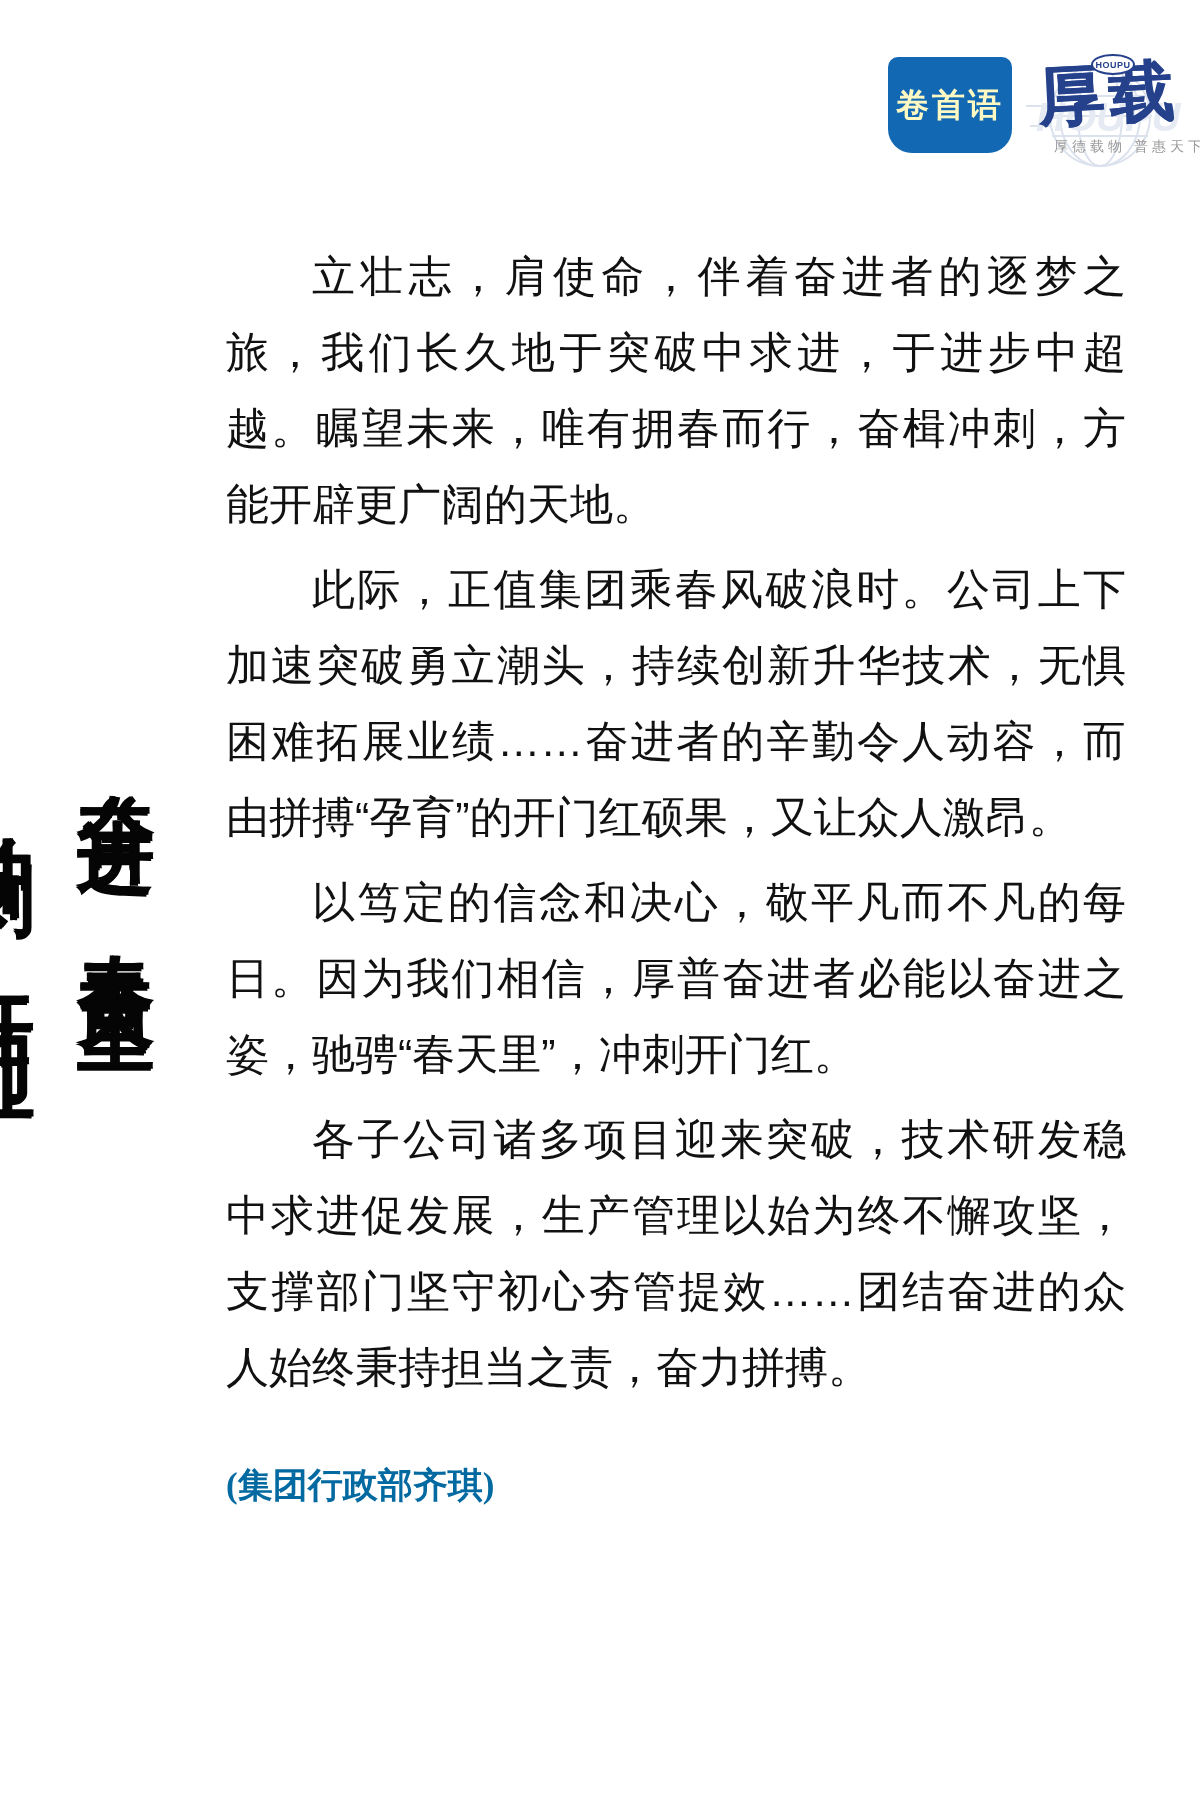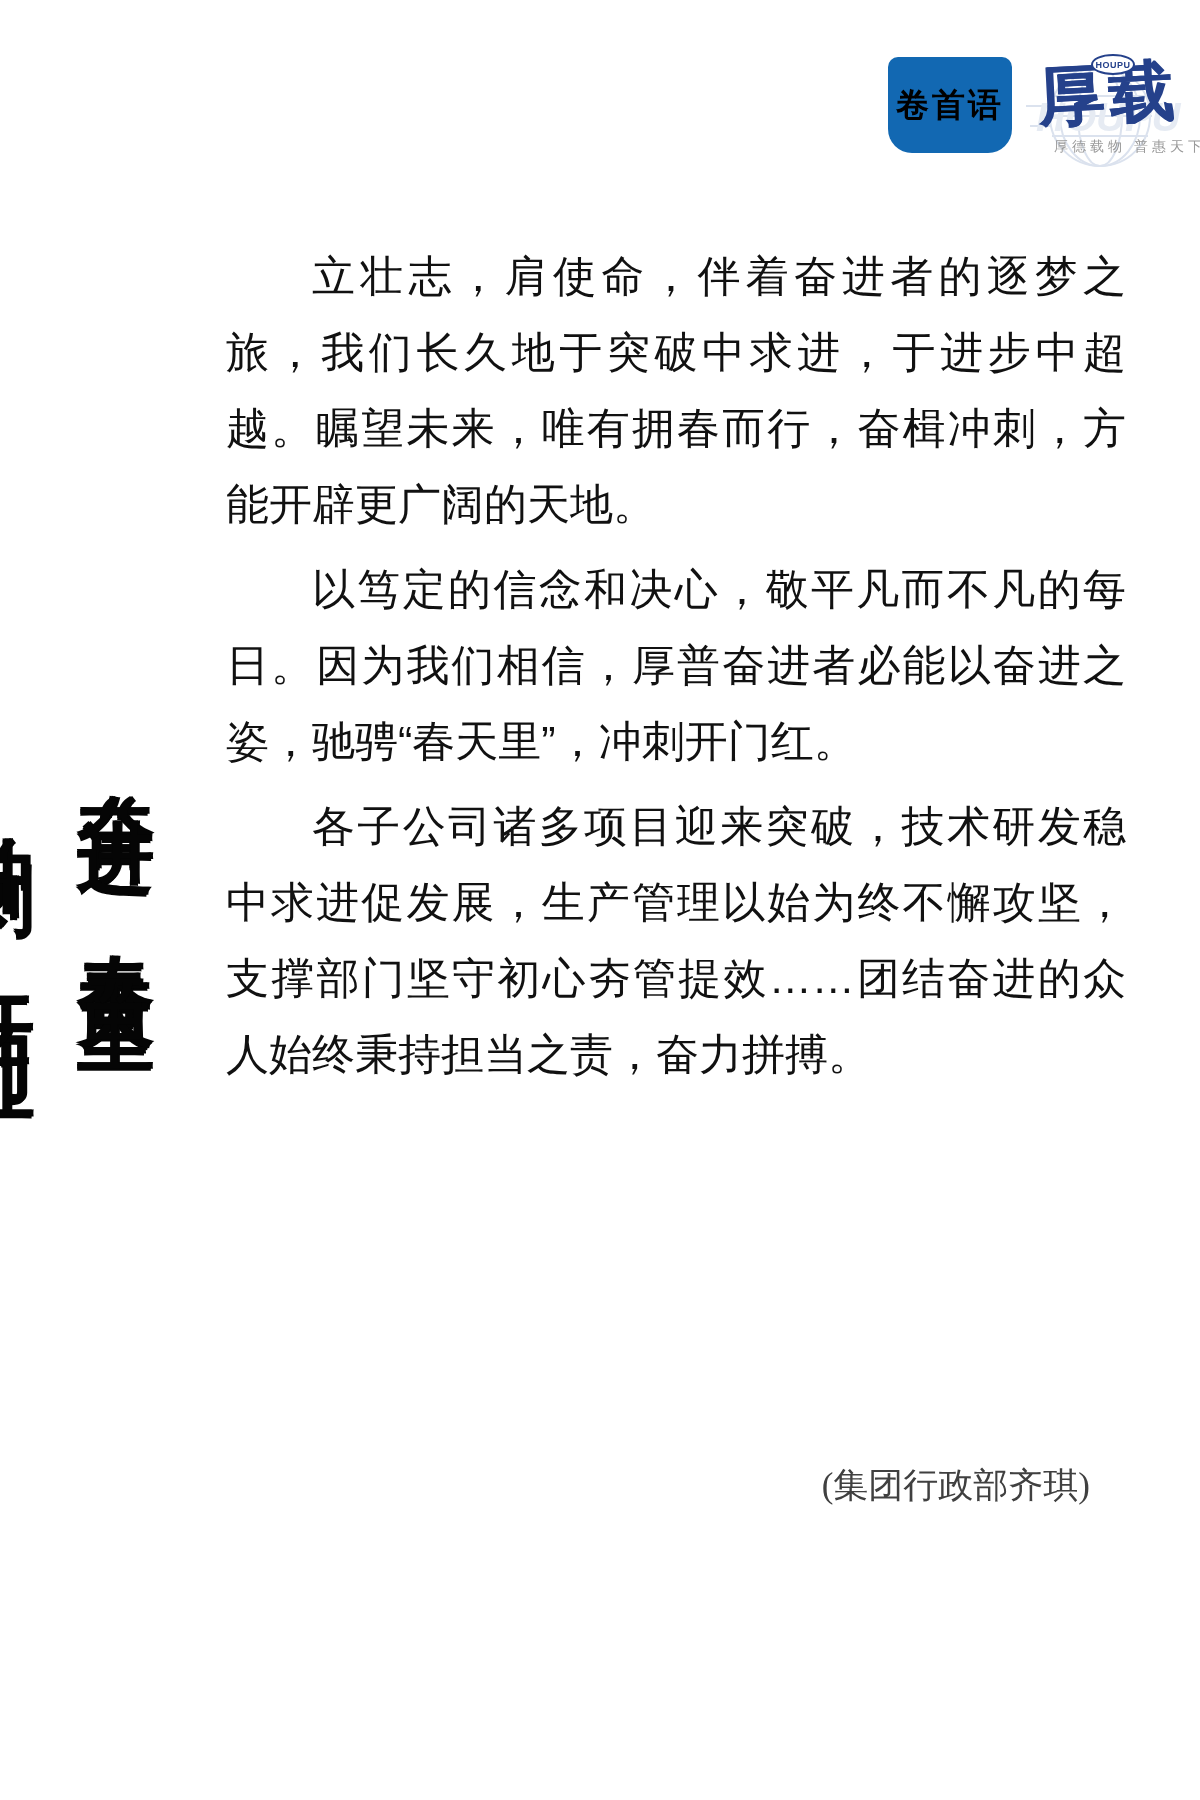--- a/index.html
+++ b/index.html
@@ -18,21 +18,21 @@
     overflow:hidden;
     font-family:"Liberation Sans",sans-serif;
   }
 
   
   .section-badge{
     position:absolute;left:888px;top:57px;width:124px;height:96px;
     background:var(--accent);
     border-radius:10px 10px 24px 24px;
     display:flex;align-items:center;justify-content:center;
-    color:#000000;font-size:33px;font-weight:600;letter-spacing:3px;
+    color:#fef9c3;font-size:33px;font-weight:600;letter-spacing:3px;
   }
   .logo{position:absolute;left:1022px;top:34px;width:172px;height:136px;}
   .logo-globe{position:absolute;left:0;top:0;width:172px;height:136px;}
   .logo-name{
     position:absolute;left:16px;top:26px;
     font-family:"DejaVu Serif",serif;font-weight:900;
     font-size:66px;line-height:1;color:var(--brand);
     letter-spacing:4px;transform:rotate(-3deg);
     text-shadow:1px 0 0 var(--brand);
     white-space:nowrap;
@@ -64,23 +64,23 @@
   
   .article{
     position:absolute;left:226px;top:238px;width:914px;
     font-size:43px;line-height:76px;color:var(--ink);
     text-align:justify;
   }
   .article p{margin:0 14px 9px 0;text-indent:2em;}
 
   .signature{
     position:absolute;left:226px;top:1462px;width:914px;
-    text-align:right;padding-right:50px;
+    text-align:left;padding-right:50px;
     font-family:"Liberation Serif",serif;
-    font-size:35px;color:#404040;
+    font-size:35px;color:#0369a1;font-weight:bold;
   }
 </style>
 </head>
 <body>
 
 <div class="page">
 
   <div class="section-badge">
     <span>卷首语</span>
   </div>
@@ -106,19 +106,20 @@
     <div class="logo-tagline">厚德载物  普惠天下</div>
   </div>
 
   <div class="vtitle">
     <span class="vpart">奋进“春天里”</span>
     <span class="vpart">冲刺“开门红”</span>
   </div>
 
   <div class="article">
     <p>立壮志，肩使命，伴着奋进者的逐梦之旅，我们长久地于突破中求进，于进步中超越。瞩望未来，唯有拥春而行，奋楫冲刺，方能开辟更广阔的天地。</p>
+    <p>此际，正值集团乘春风破浪时。公司上下加速突破勇立潮头，持续创新升华技术，无惧困难拓展业绩……奋进者的辛勤令人动容，而由拼搏“孕育”的开门红硕果，又让众人激昂。</p>
     <p>以笃定的信念和决心，敬平凡而不凡的每日。因为我们相信，厚普奋进者必能以奋进之姿，驰骋“春天里”，冲刺开门红。</p>
     <p>各子公司诸多项目迎来突破，技术研发稳中求进促发展，生产管理以始为终不懈攻坚，支撑部门坚守初心夯管提效……团结奋进的众人始终秉持担当之责，奋力拼搏。</p>
   </div>
 
   <div class="signature">(集团行政部齐琪)</div>
 
 </div>
 
 </body></html>

